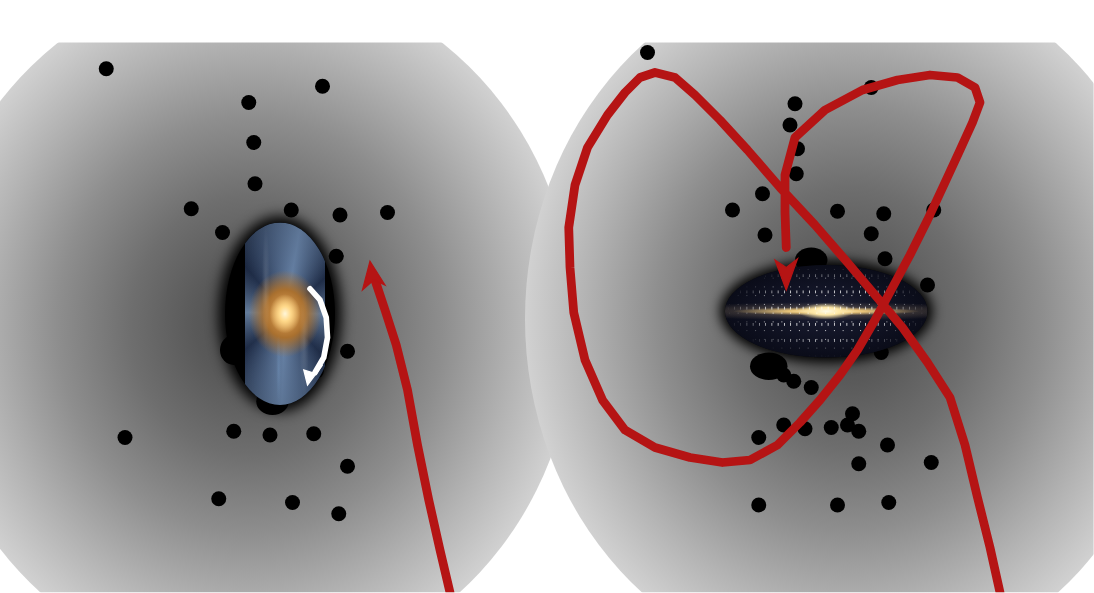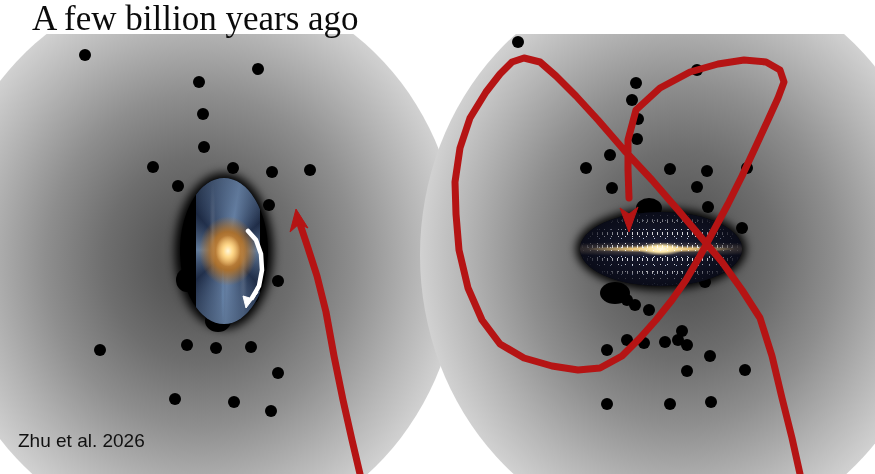--- a/index.html
+++ b/index.html
@@ -99,21 +99,20 @@
 <body>
 
 <div id="stage">
 
   <div id="bg">
     <div class="halo" id="halo-left"></div>
     <div class="halo" id="halo-right"></div>
   </div>
   <div id="topband"></div>
 
-  <div class="title" id="title-left">A few billion years ago</div>
 
   <div id="dots-left">
       <div class="dot" style="left: 79px; top: 49px; width: 12px; height: 12px; background: rgb(0, 0, 0);"></div>
       <div class="dot" style="left: 193px; top: 76px; width: 12px; height: 12px; background: rgb(0, 0, 0);"></div>
       <div class="dot" style="left: 197px; top: 108px; width: 12px; height: 12px; background: rgb(0, 0, 0);"></div>
       <div class="dot" style="left: 198px; top: 141px; width: 12px; height: 12px; background: rgb(0, 0, 0);"></div>
       <div class="dot" style="left: 252px; top: 63px; width: 12px; height: 12px; background: rgb(0, 0, 0);"></div>
       <div class="dot" style="left: 147px; top: 161px; width: 12px; height: 12px; background: rgb(0, 0, 0);"></div>
       <div class="dot" style="left: 227px; top: 162px; width: 12px; height: 12px; background: rgb(0, 0, 0);"></div>
       <div class="dot" style="left: 266px; top: 166px; width: 12px; height: 12px; background: rgb(0, 0, 0);"></div>
@@ -192,14 +191,13 @@
       <path id="orbit-right-head" stroke-width="1" d="M 629,232 L 620,208 L 629,214 L 638,207 Z" stroke="#b51414" fill="#b51414"></path>
       <path id="infall-left" fill="none" stroke-width="7" stroke-linecap="round" stroke-linejoin="round" d="M 360,474 L 352,440 L 343,400 L 334,356 L 326,312 L 317,276 L 308,248 L 300,224" stroke="#b51414"></path>
       <path id="infall-left-head" stroke-width="1" d="M 296,209 L 290,232 L 299,224 L 308,228 Z" stroke="#b51414" fill="#b51414"></path>
     </g>
     <g id="g-rot">
       <path id="rot-arc" fill="none" stroke="#ffffff" stroke-width="4.5" stroke-linecap="round" d="M 248,231 L 256,240 L 261,254 L 262,270 L 259,286 L 252,298"></path>
       <path id="rot-head" fill="#ffffff" d="M 246,308 L 258,292 L 253,299 L 243,296 Z" stroke="#ffffff"></path>
     </g>
   </svg>
 
-  <div id="credit">Zhu et al. 2026</div>
 </div>
 
 </body></html>

